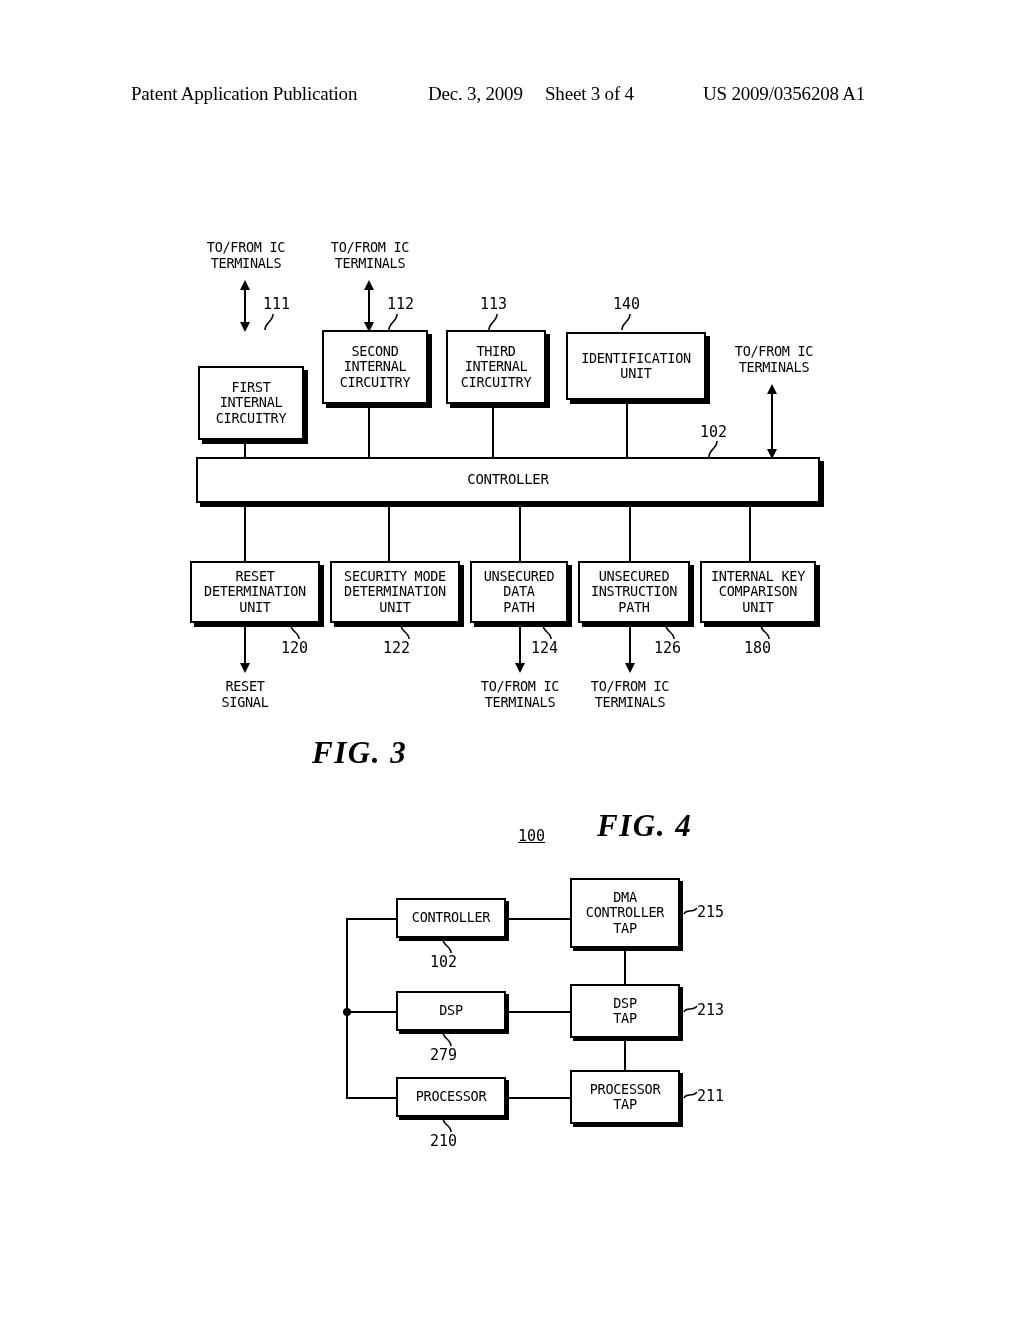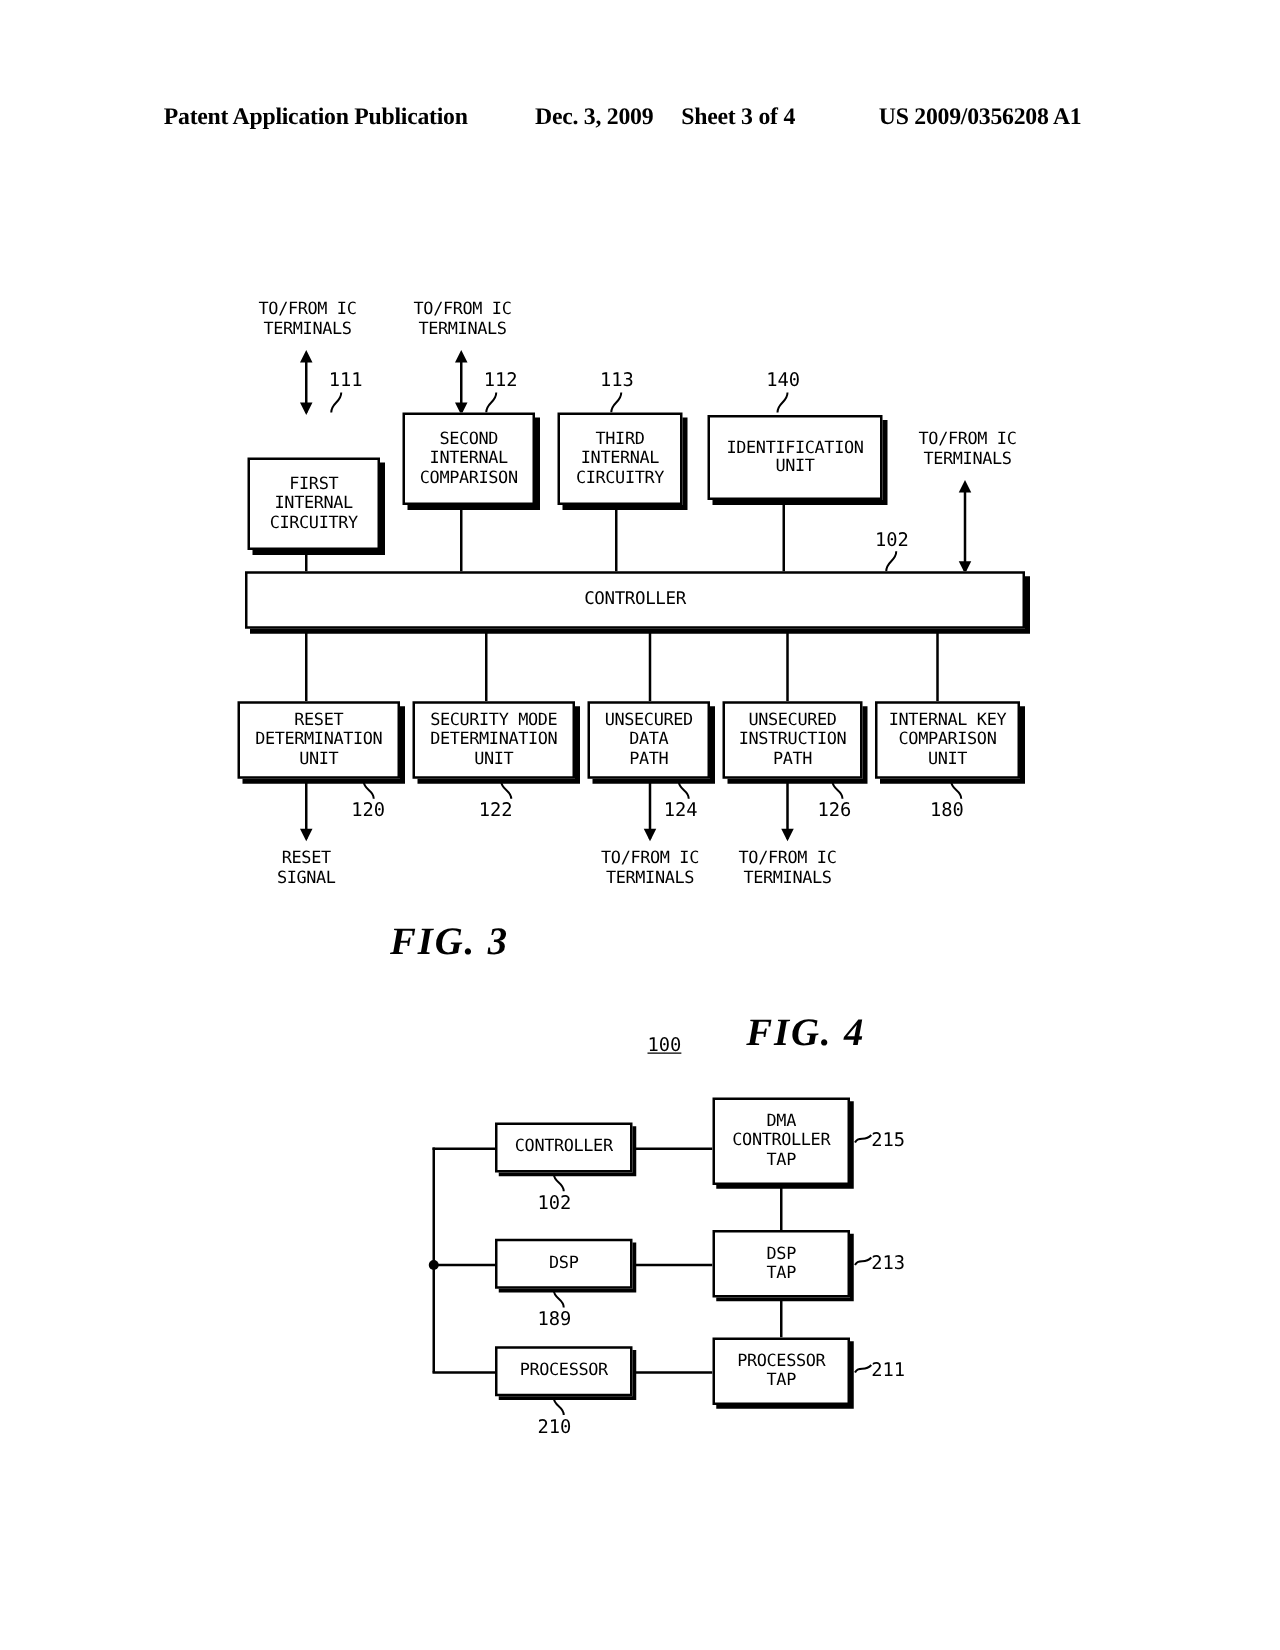--- a/index.html
+++ b/index.html
@@ -17,21 +17,21 @@
     overflow: hidden;
   }
 
   
   .page-header {
     position: absolute;
     left: 0; top: 83px;
     width: 1024px;
     height: 30px;
     font-family: "Liberation Serif", serif;
-    font-weight: bold;
+    font-weight: normal;
     font-size: 19px;
     letter-spacing: -0.2px;
     white-space: nowrap;
   }
   .page-header > span { position: absolute; top: 0; }
   .hdr-pub   { left: 131px; }
   .hdr-date  { left: 428px; }
   .hdr-sheet { left: 545px; }
   .hdr-num   { left: 703px; }
 
@@ -160,21 +160,21 @@
   <div class="refnum" style="left:613px; top:296px;">140</div>
   <svg class="hook" style="left:619px; top:313px;" width="14" height="18" viewBox="0 0 14 18">
     <path d="M11 1 C 11 9, 3 9, 3 17" stroke="#000" stroke-width="1.6" fill="none"></path>
   </svg>
 
   <div class="box" style="left:198px; top:330px; width:106px; height:74px;margin-top:36px;">FIRST
 INTERNAL
 CIRCUITRY</div>
   <div class="box" style="left:322px; top:330px; width:106px; height:74px;">SECOND
 INTERNAL
-COMPARISON</div>
+CIRCUITRY</div>
   <div class="box" style="left:446px; top:330px; width:100px; height:74px;">THIRD
 INTERNAL
 CIRCUITRY</div>
   <div class="box" style="left:566px; top:332px; width:140px; height:68px;">IDENTIFICATION
 UNIT</div>
 
   <div class="vline" style="left:244px; top:404px; height:55px;"></div>
   <div class="vline" style="left:368px; top:404px; height:55px;"></div>
   <div class="vline" style="left:492px; top:404px; height:55px;"></div>
   <div class="vline" style="left:626px; top:400px; height:59px;"></div>
@@ -289,21 +289,21 @@
   <div class="vline" style="left:624px; top:1038px; height:32px;"></div>
 
   <svg class="hook" style="left:440px; top:938px;" width="14" height="16" viewBox="0 0 14 16">
     <path d="M3 1 C 3 8, 11 8, 11 15" stroke="#000" stroke-width="1.6" fill="none"></path>
   </svg>
   <div class="refnum" style="left:430px; top:954px;">102</div>
 
   <svg class="hook" style="left:440px; top:1031px;" width="14" height="16" viewBox="0 0 14 16">
     <path d="M3 1 C 3 8, 11 8, 11 15" stroke="#000" stroke-width="1.6" fill="none"></path>
   </svg>
-  <div class="refnum" style="left:430px; top:1047px;">189</div>
+  <div class="refnum" style="left:430px; top:1047px;">279</div>
 
   <svg class="hook" style="left:440px; top:1117px;" width="14" height="16" viewBox="0 0 14 16">
     <path d="M3 1 C 3 8, 11 8, 11 15" stroke="#000" stroke-width="1.6" fill="none"></path>
   </svg>
   <div class="refnum" style="left:430px; top:1133px;">210</div>
 
   <svg class="hook" style="left:683px; top:905px;" width="16" height="12" viewBox="0 0 16 12">
     <path d="M1 9 C 4 3, 9 9, 14 3" stroke="#000" stroke-width="1.6" fill="none"></path>
   </svg>
   <div class="refnum" style="left:697px; top:904px;">215</div>

